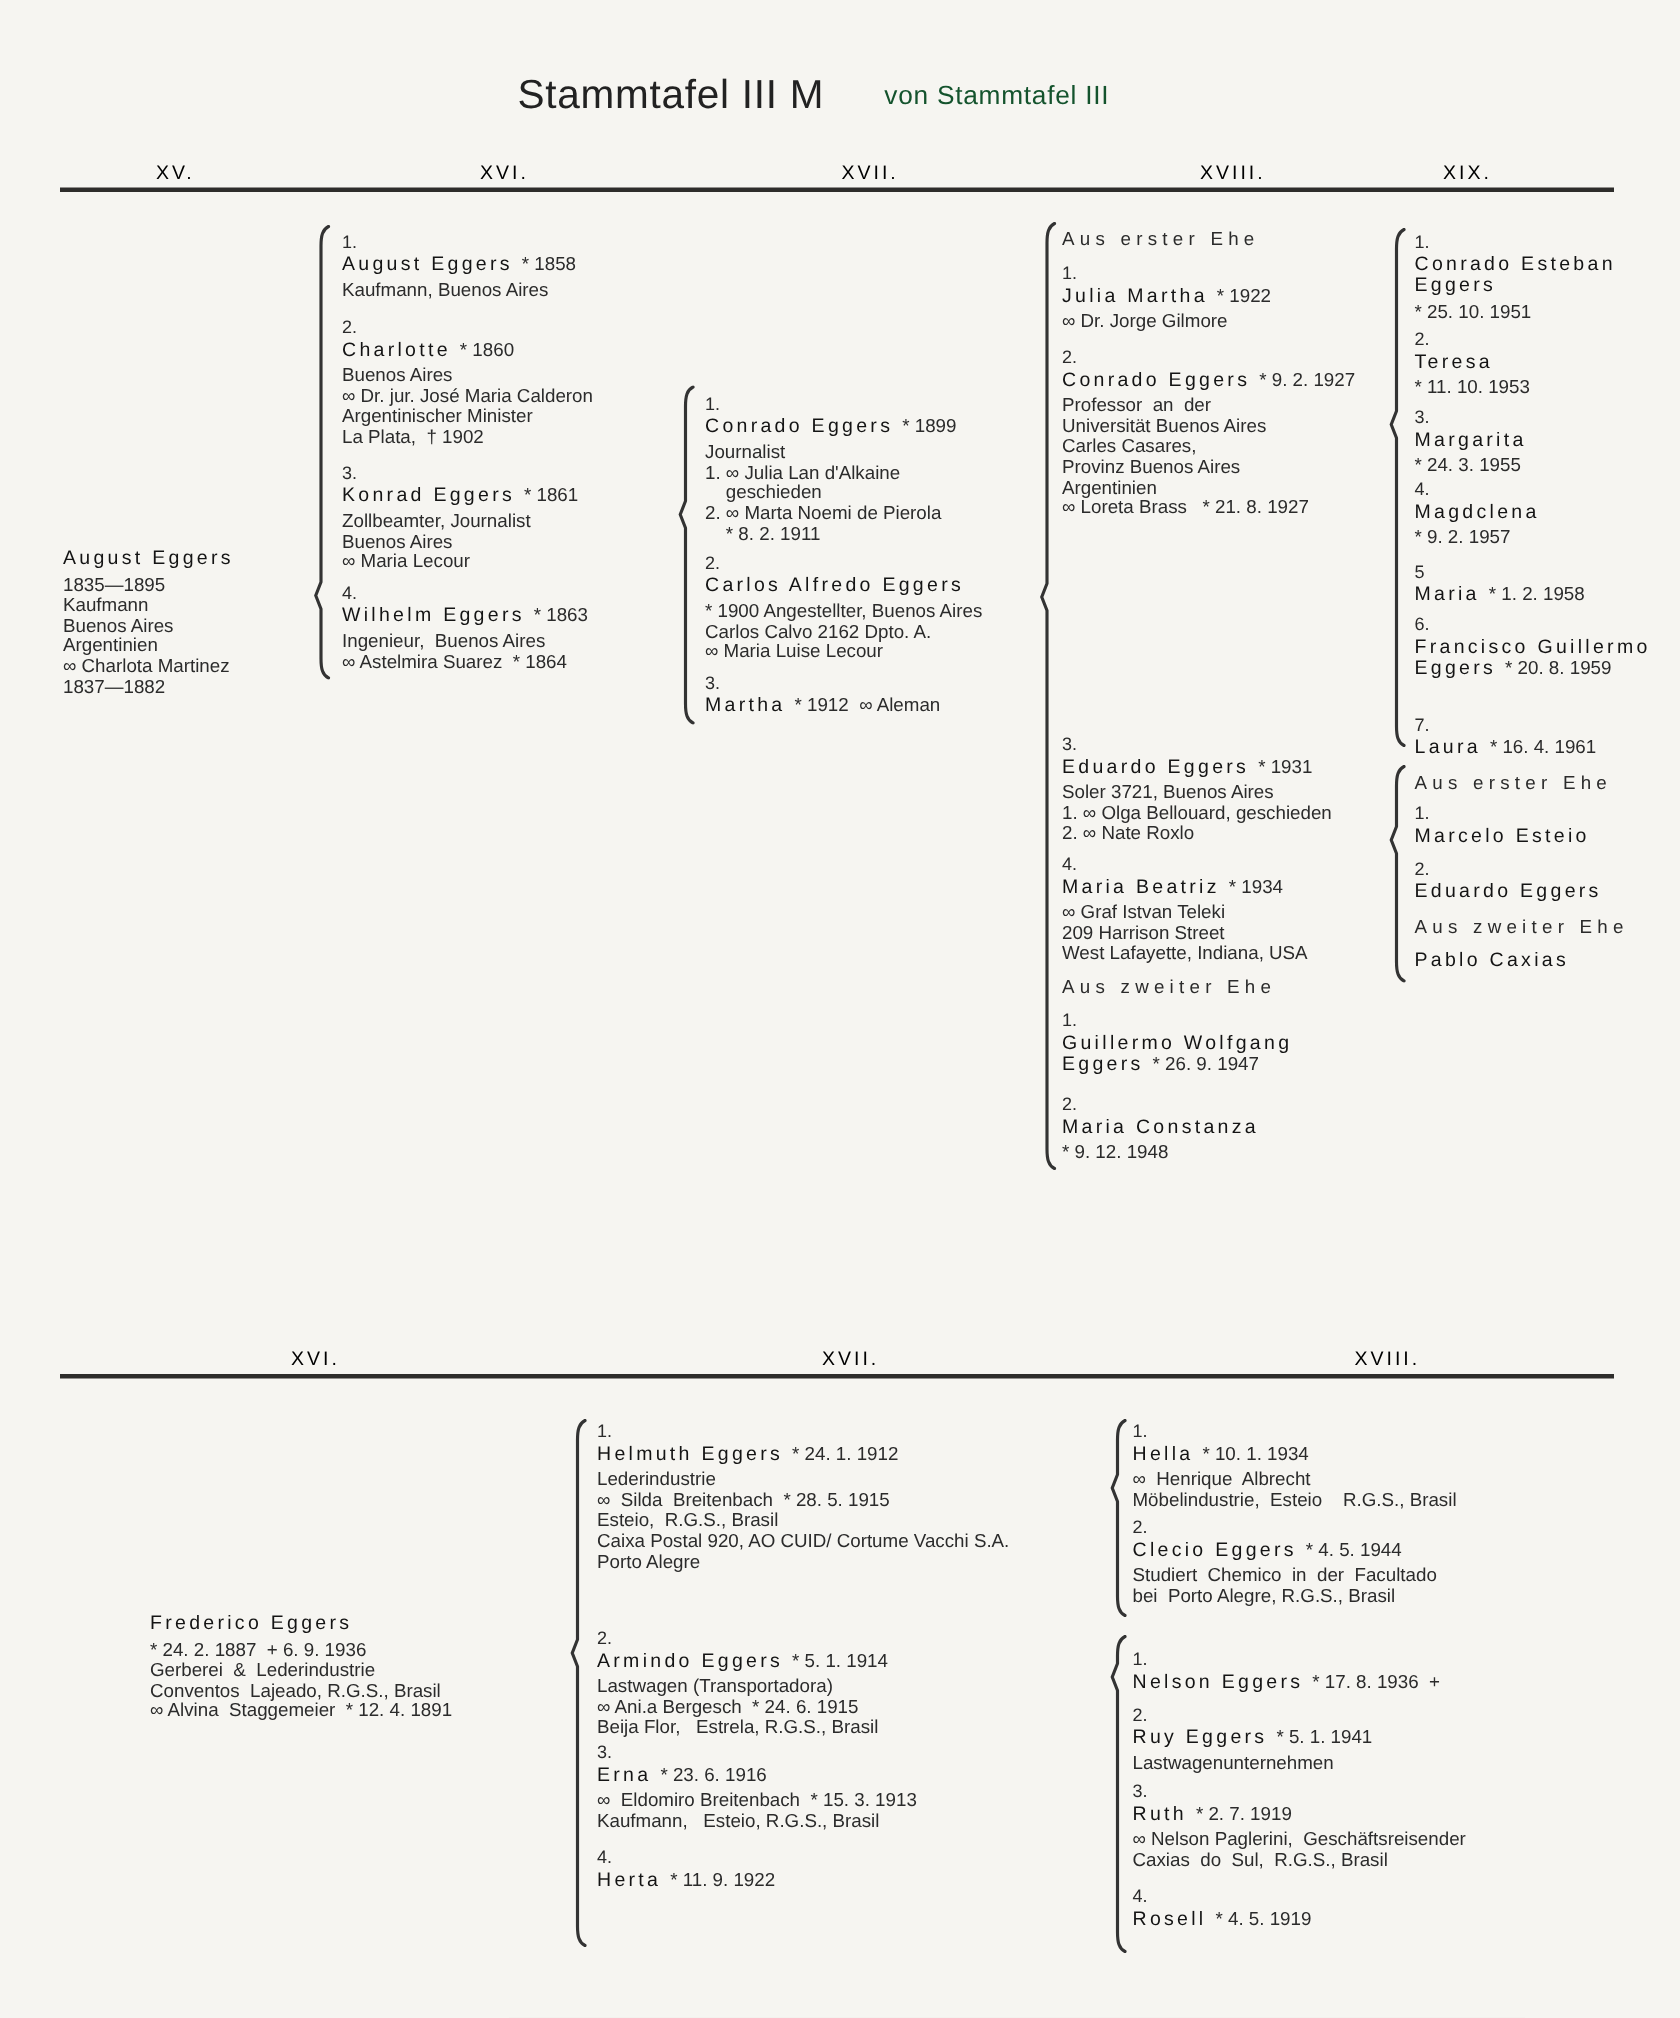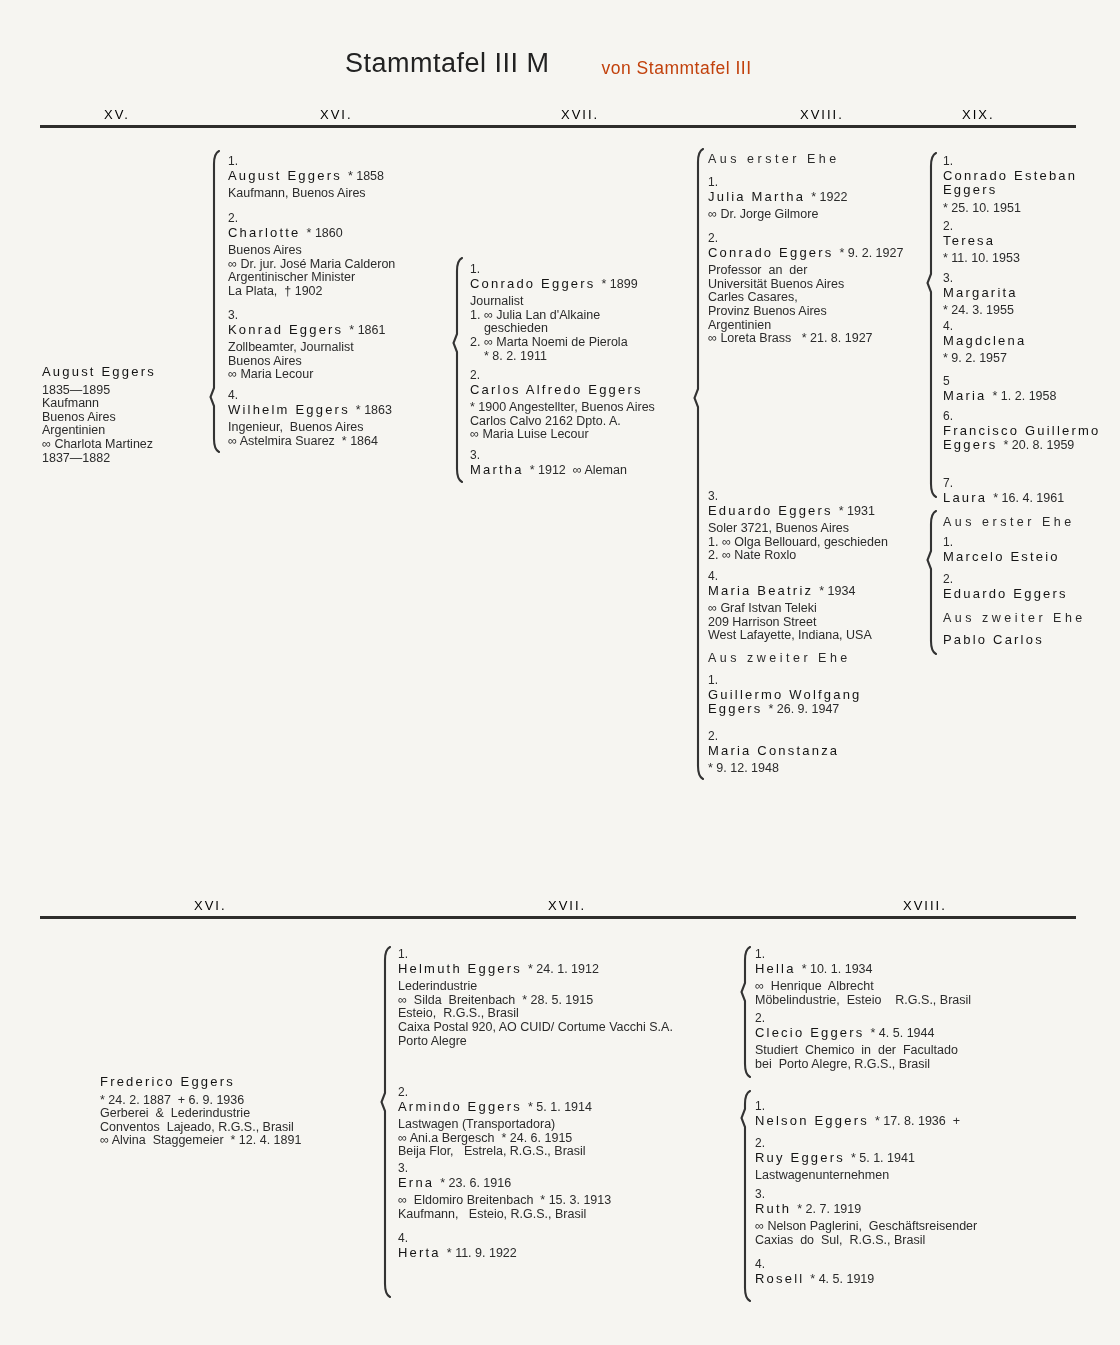--- a/index.html
+++ b/index.html
@@ -1,20 +1,20 @@
 <!DOCTYPE html>
 <html><head>
 <meta charset="utf-8">
 <style>
   html,body{margin:0;padding:0;}
   body{background:#e9e8e4;font-family:"Liberation Sans",sans-serif;}
   .sheet{position:relative;width:1120px;height:1345px;margin:0 auto;background:#f6f5f1;overflow:hidden;color:#2b2b2b;}
-  .titlebar{position:absolute;display:flex;align-items:flex-end;gap:52px;}
+  .titlebar{position:absolute;display:flex;align-items:center;gap:40px;}
   .t1{font-size:27px;letter-spacing:.5px;color:#222;}
-  .t2{font-size:17.5px;letter-spacing:.5px;color:#c2410c;}
+  .t2{font-size:17.5px;letter-spacing:.5px;color:#14532d;}
   .hdr{position:absolute;font-size:13px;letter-spacing:2px;color:#000000;}
   .rule{position:absolute;height:3px;background:#2e2d2b;}
   .pb{position:absolute;font-size:12.5px;line-height:13.6px;color:#2b2b2b;}
   .num{font-size:12px;}
   .nm{margin:0 0 4px;}
   .b{font-weight:400;font-size:13px;letter-spacing:2.2px;color:#141414;}
   .af{margin-left:6px;white-space:pre-wrap;}
   .lines div{white-space:pre-wrap;}
   .glabel{letter-spacing:3.5px;font-size:12.5px;}
   .bracket{position:absolute;}
@@ -221,21 +221,21 @@
   <div class="pb" style="left:943px;top:536px;width:160px;">
     <div class="num">1.</div>
     <div class="nm"><span class="b">Marcelo Esteio</span></div>
   </div>
   <div class="pb" style="left:943px;top:573px;width:160px;">
     <div class="num">2.</div>
     <div class="nm"><span class="b">Eduardo Eggers</span></div>
   </div>
   <div class="pb glabel" style="left:943px;top:612px;">Aus zweiter Ehe</div>
   <div class="pb" style="left:943px;top:633px;width:160px;">
-    <div class="nm"><span class="b">Pablo Carlos</span></div>
+    <div class="nm"><span class="b">Pablo Caxias</span></div>
   </div>
 
 
   <span class="hdr" style="left:194px;top:898px;">XVI.</span>
   <span class="hdr" style="left:548px;top:898px;">XVII.</span>
   <span class="hdr" style="left:903px;top:898px;">XVIII.</span>
   <div class="rule" style="left:40px;top:916px;width:1036px;"></div>
 
   <svg class="bracket" style="left:380px;top:946px;" width="12" height="352">
       <path d="M10,1 C6,3 5,7 5,14 L5,147 L1.5,156 L5,165 L5,338 C5,345 6,349 10,351"></path>

